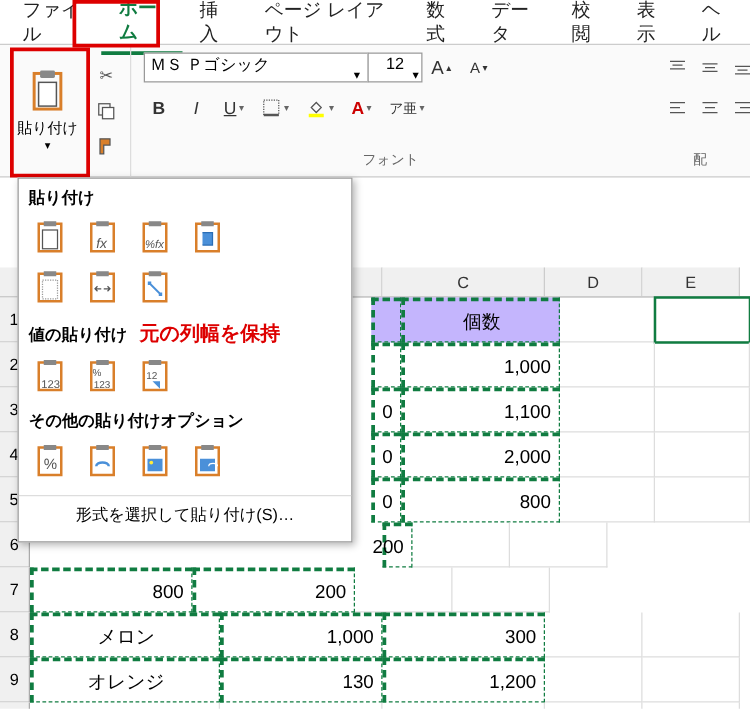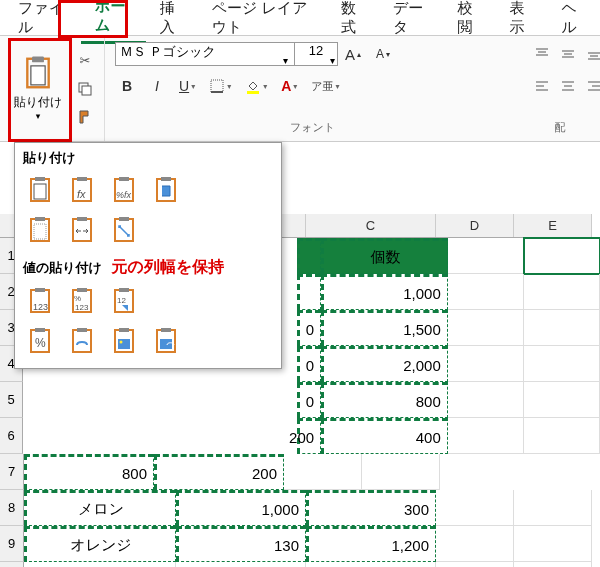--- a/index.html
+++ b/index.html
@@ -29,21 +29,21 @@
 .pm-icon svg { width: 30px; height: 30px; }
 .pm-footer { border-top: 1px solid #ddd; margin-top: 6px; padding: 6px 0; text-align:center; font-size:13px; cursor:pointer; }
 .annotation { color: #d00; font-weight: bold; font-size: 16px; }
 .sheet { position: absolute; top: 214px; left: 0; right: 0; }
 .col-headers { display:flex; height: 24px; border-bottom:1px solid #aaa; }
 .rowhead-spacer { width: 24px; border-right:1px solid #aaa; background:#f0f0f0; }
 .col-h { border-right:1px solid #ccc; background:#f0f0f0; display:flex; align-items:center; justify-content:center; font-size:13px; color:#333; } .col-C { width:130px; } .col-D { width:78px; } .col-E { width:78px; }
 .row { display:flex; height:36px; }
 .row-h { width:24px; border-right:1px solid #aaa; border-bottom:1px solid #ccc; background:#f0f0f0; display:flex; align-items:center; justify-content:center; font-size:13px; }
 .cell { border-right:1px solid #999; border-bottom:1px solid #999; display:flex; align-items:center; padding:0 6px; font-size:15px; }
-.cell.hdr { background:#15803d; justify-content:center; font-weight:normal; }
+.cell.hdr { background:#c4b5fd; justify-content:center; font-weight:normal; }
 .cell.num { justify-content:flex-end; }
 .cell.txt { justify-content:center; }
 .cell.empty { border-right:1px solid #ddd; border-bottom:1px solid #ddd; }
 .cell.sel { outline:2px solid #107c41; outline-offset:-1px; }
 .marching { border-style:dashed !important; border-color:#107c41 !important; }
 </style>
 </head>
 <body>
 
 <div class="menubar">
@@ -208,21 +208,21 @@
         <div style="width: 282px;"></div>
         <div class="cell num marching" style="width: 24px;"></div>
         <div class="cell num marching" style="width: 130px;">1,000</div>
         <div class="cell empty" style="width: 78px;"></div>
         <div class="cell empty" style="width: 78px;"></div>
       </div>
       <div class="row">
         <div class="row-h">3</div>
         <div style="width: 282px;"></div>
         <div class="cell num marching" style="width: 24px;">0</div>
-        <div class="cell num marching" style="width: 130px;">1,500</div>
+        <div class="cell num marching" style="width: 130px;">1,100</div>
         <div class="cell empty" style="width: 78px;"></div>
         <div class="cell empty" style="width: 78px;"></div>
       </div>
       <div class="row">
         <div class="row-h">4</div>
         <div style="width: 282px;"></div>
         <div class="cell num marching" style="width: 24px;">0</div>
         <div class="cell num marching" style="width: 130px;">2,000</div>
         <div class="cell empty" style="width: 78px;"></div>
         <div class="cell empty" style="width: 78px;"></div>
@@ -232,21 +232,20 @@
         <div style="width: 282px;"></div>
         <div class="cell num marching" style="width: 24px;">0</div>
         <div class="cell num marching" style="width: 130px;">800</div>
         <div class="cell empty" style="width: 78px;"></div>
         <div class="cell empty" style="width: 78px;"></div>
       </div>
       <div class="row">
         <div class="row-h">6</div>
         <div style="width: 282px;"></div>
         <div class="cell num marching" style="width: 24px;">200</div>
-        <div class="cell num marching" style="width: 130px;">400</div>
         <div class="cell empty" style="width: 78px;"></div>
         <div class="cell empty" style="width: 78px;"></div>
       </div>
       <div class="row">
         <div class="row-h">7</div>
         <div class="cell num marching" style="width: 130px;">800</div>
         <div class="cell num marching" style="width: 130px;">200</div>
         <div class="cell empty" style="width: 78px;"></div>
         <div class="cell empty" style="width: 78px;"></div>
       </div>
@@ -354,20 +353,21 @@
       </div>
     <div class="pm-icon">
         <svg viewBox="0 0 30 30">
           <rect x="5" y="3" width="18" height="22" fill="none" stroke="#d97f2a" stroke-width="2"></rect>
           <rect x="9" y="1" width="10" height="4" fill="#888"></rect>
           <text x="7" y="16" font-size="8" fill="#555">12</text>
           <path d="M12 18 L18 18 L18 24" fill="#4a90d9"></path>
         </svg>
       </div>
   </div>
+  <div class="pm-title">その他の貼り付けオプション</div>
   <div class="pm-row">
     <div class="pm-icon">
         <svg viewBox="0 0 30 30">
           <rect x="5" y="3" width="18" height="22" fill="none" stroke="#d97f2a" stroke-width="2"></rect>
           <rect x="9" y="1" width="10" height="4" fill="#888"></rect>
           <text x="9" y="20" font-size="12" fill="#555">%</text>
         </svg>
       </div>
     <div class="pm-icon">
         <svg viewBox="0 0 30 30">
@@ -386,17 +386,18 @@
       </div>
     <div class="pm-icon">
         <svg viewBox="0 0 30 30">
           <rect x="5" y="3" width="18" height="22" fill="none" stroke="#d97f2a" stroke-width="2"></rect>
           <rect x="9" y="1" width="10" height="4" fill="#888"></rect>
           <rect x="8" y="12" width="12" height="10" fill="#4a90d9"></rect>
           <path d="M15 18 C15 15 22 15 22 18" stroke="#fff" fill="none"></path>
         </svg>
       </div>
   </div>
+  <div class="pm-footer">形式を選択して貼り付け(S)…</div>
 </div>
 
 <div class="red-box" style="top:0;left:58px;width:70px;height:38px;"></div>
 <div class="red-box" style="top:38px;left:8px;width:64px;height:104px;"></div>
 <div class="red-box" style="top:212px;left:59px;width:42px;height:42px;"></div>
 
 </body></html>

